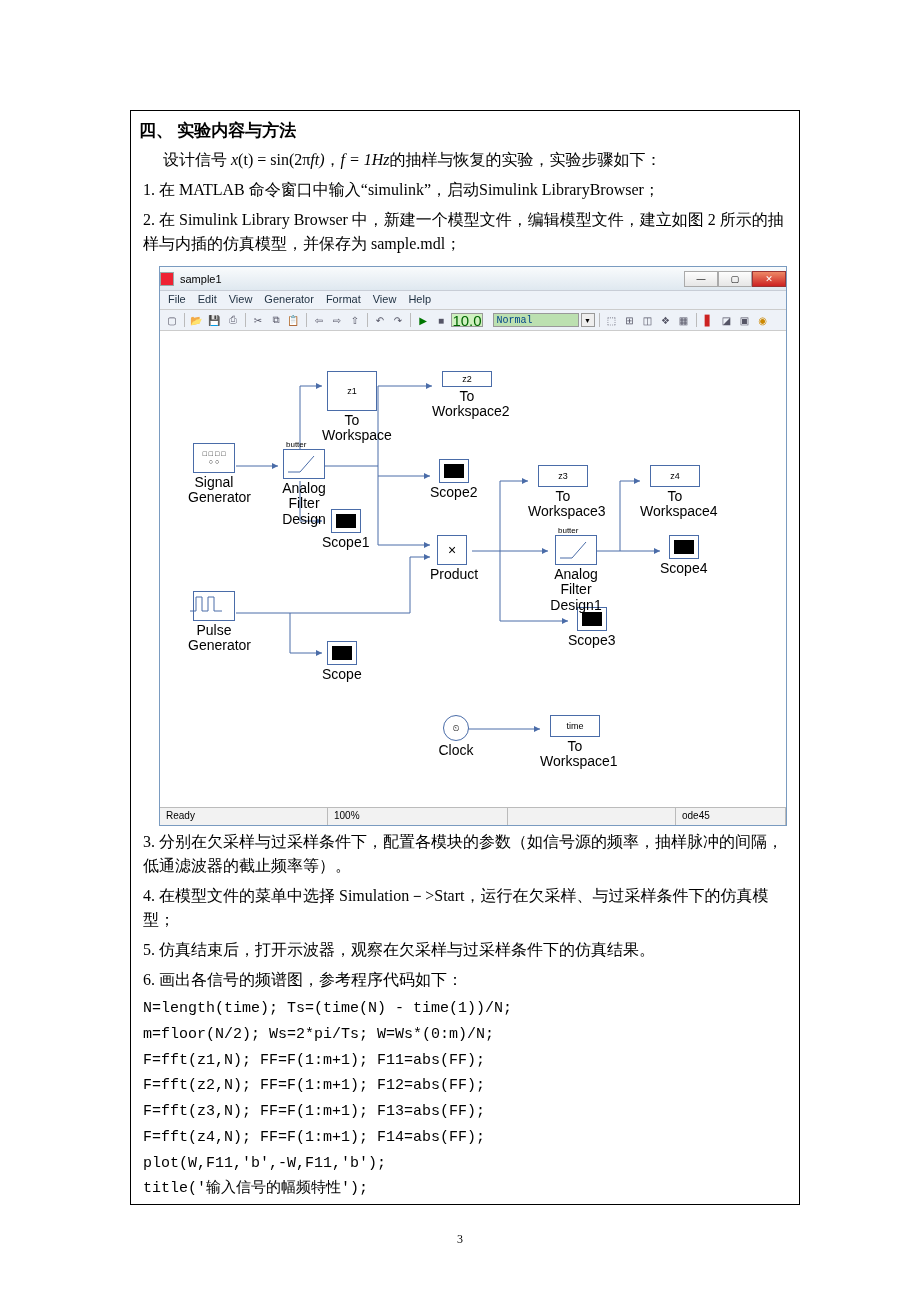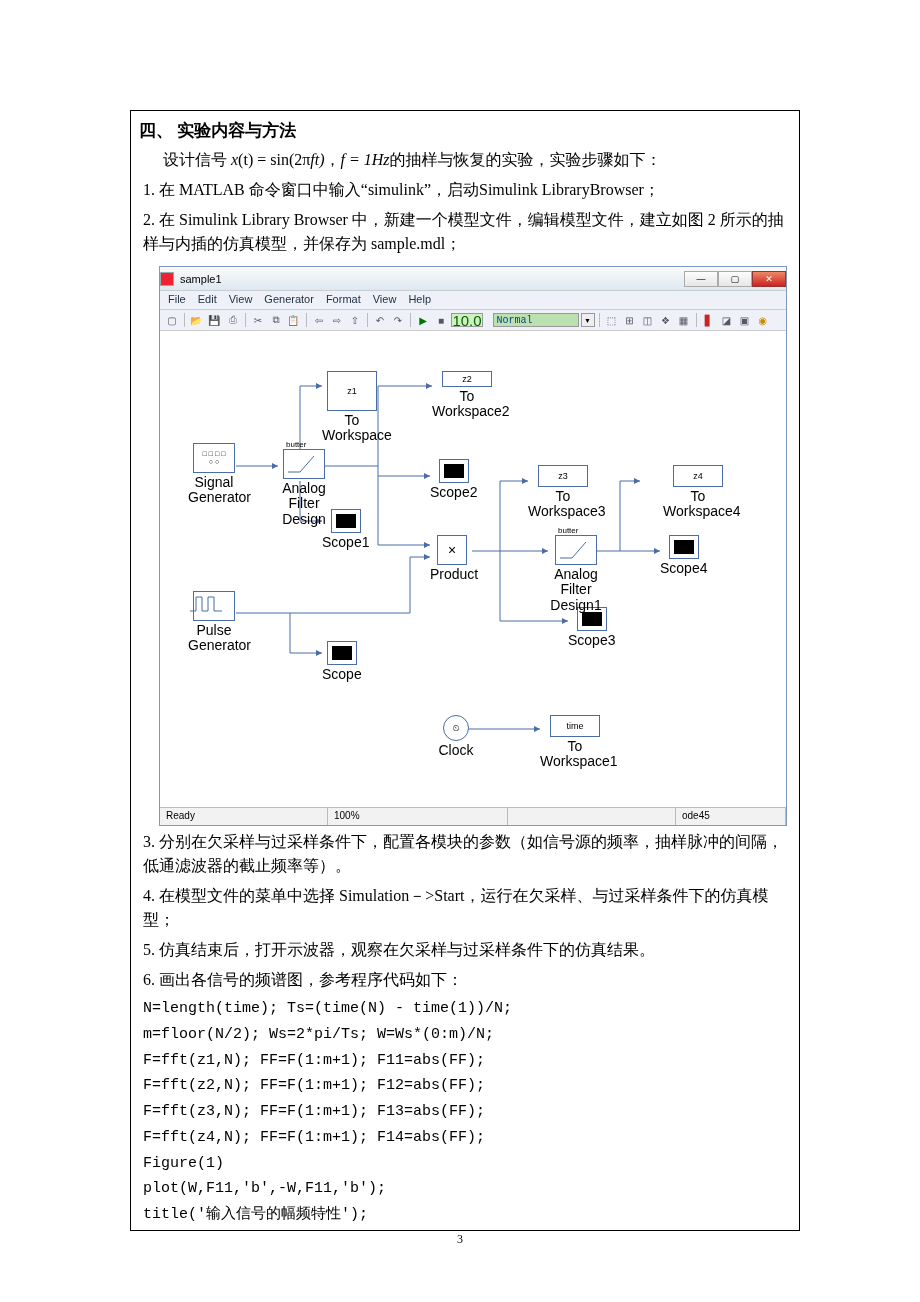--- a/index.html
+++ b/index.html
@@ -176,21 +176,21 @@
           <div class="lbl">To Workspace</div>
         </div>
         <div class="blk" style="left:272px;top:40px;width:70px">
           <div class="bx" style="width:50px;height:16px">z2</div>
           <div class="lbl">To Workspace2</div>
         </div>
         <div class="blk" style="left:368px;top:134px;width:70px">
           <div class="bx" style="width:50px;height:22px">z3</div>
           <div class="lbl">To Workspace3</div>
         </div>
-        <div class="blk" style="left:503px;top:134px;width:70px">
+        <div class="blk" style="left:480px;top:134px;width:70px">
           <div class="bx" style="width:50px;height:22px">z4</div>
           <div class="lbl">To Workspace4</div>
         </div>
 
         <div class="blk scope" style="left:162px;top:178px">
             <div class="bx"></div>
             <div class="lbl">Scope1</div>
           </div>
         <div class="blk scope" style="left:270px;top:128px">
             <div class="bx"></div>
@@ -257,19 +257,18 @@
     <div class="para">4. 在模型文件的菜单中选择 Simulation－&gt;Start，运行在欠采样、与过采样条件下的仿真模型；</div>
     <div class="para">5. 仿真结束后，打开示波器，观察在欠采样与过采样条件下的仿真结果。</div>
     <div class="para">6. 画出各信号的频谱图，参考程序代码如下：</div>
 
     <div class="code">N=length(time); Ts=(time(N) - time(1))/N;</div>
     <div class="code">m=floor(N/2); Ws=2*pi/Ts; W=Ws*(0:m)/N;</div>
     <div class="code">F=fft(z1,N); FF=F(1:m+1); F11=abs(FF);</div>
     <div class="code">F=fft(z2,N); FF=F(1:m+1); F12=abs(FF);</div>
     <div class="code">F=fft(z3,N); FF=F(1:m+1); F13=abs(FF);</div>
     <div class="code">F=fft(z4,N); FF=F(1:m+1); F14=abs(FF);</div>
-    <div class="code">Figure(1)</div>
     <div class="code">plot(W,F11,'b',-W,F11,'b');</div>
     <div class="code">title('输入信号的幅频特性');</div>
   </div>
 </div>
 
 <div class="pagenum">3</div>
 
 </body></html>

